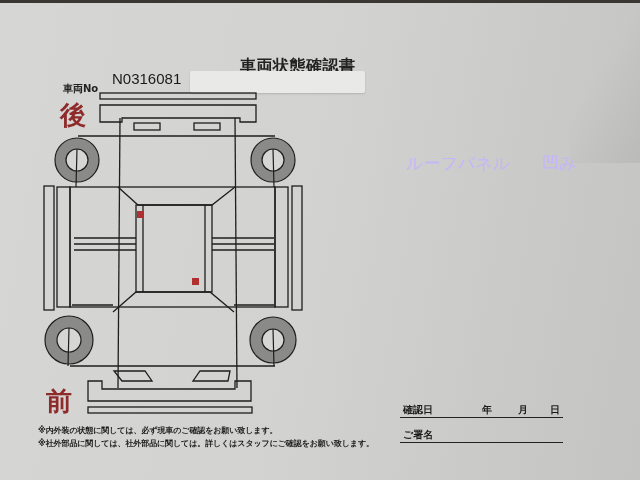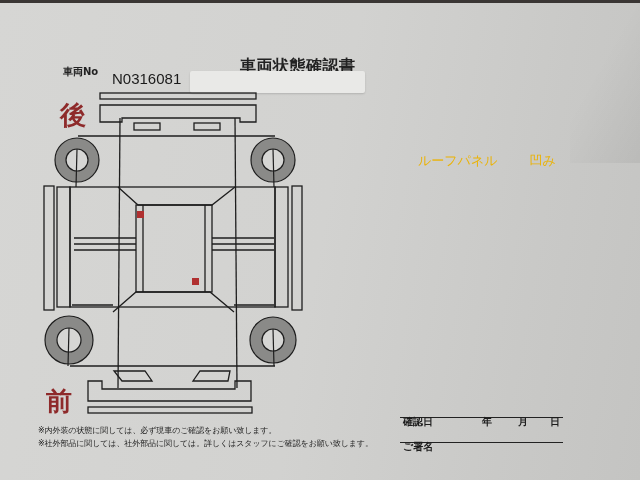--- a/index.html
+++ b/index.html
@@ -14,49 +14,49 @@
     }
     .edge-shadow {
       position: absolute; right: 0; top: 3px; width: 70px; height: 160px;
       background: linear-gradient(120deg, rgba(0,0,0,0) 40%, rgba(0,0,0,0.06) 100%);
     }
     .title {
       position: absolute; left: 240px; top: 56px; font-size: 16px; font-weight: bold;
       color: #222; letter-spacing: 0.5px;
     }
     .veh-label {
-      position: absolute; left: 63px; top: 65px; font-size: 10px; font-weight: bold; color: #222;
+      position: absolute; left: 63px; top: 82px; font-size: 10px; font-weight: bold; color: #222;
     }
     .veh-no {
       position: absolute; left: 112px; top: 70px; font-size: 15px; font-weight: normal; color: #1a1a1a;
       font-family: "Liberation Sans", sans-serif;
     }
     .redact {
       position: absolute; left: 190px; top: 71px; width: 175px; height: 22px;
       background: #e9e9e7; border-radius: 2px;
       box-shadow: 0 1px 2px rgba(0,0,0,0.15);
     }
     .dir-label {
       position: absolute; font-size: 26px; font-weight: bold; color: #8e2a2a;
       font-family: "DejaVu Serif", serif;
     }
     .diagram { position: absolute; left: 0; top: 0; }
     .note {
-      position: absolute; left: 418px; top: 152px; font-size: 13px; color: #eab308;
+      position: absolute; left: 406px; top: 152px; font-size: 17px; color: #c4b5fd;
     }
     .note .kind { margin-left: 32px; }
     .disclaimer {
-      position: absolute; left: 38px; font-size: 8px; font-weight: normal; color: #1c1c1c;
+      position: absolute; left: 38px; font-size: 8px; font-weight: bold; color: #1c1c1c;
       letter-spacing: -0.1px;
     }
     .sign-row {
       position: absolute; left: 400px; width: 163px; border-bottom: 1.5px solid #222;
       font-size: 10px; font-weight: bold; color: #1c1c1c; height: 14px;
     }
-    .sign-row span { position: absolute; top: 12px; }
+    .sign-row span { position: absolute; top: 0; }
   </style>
 </head>
 <body>
 
 <div class="paper"></div>
 <div class="edge-shadow"></div>
 
 <div class="title">車両状態確認書</div>
 <div class="veh-label">車両No</div>
 <div class="veh-no">N0316081</div>

